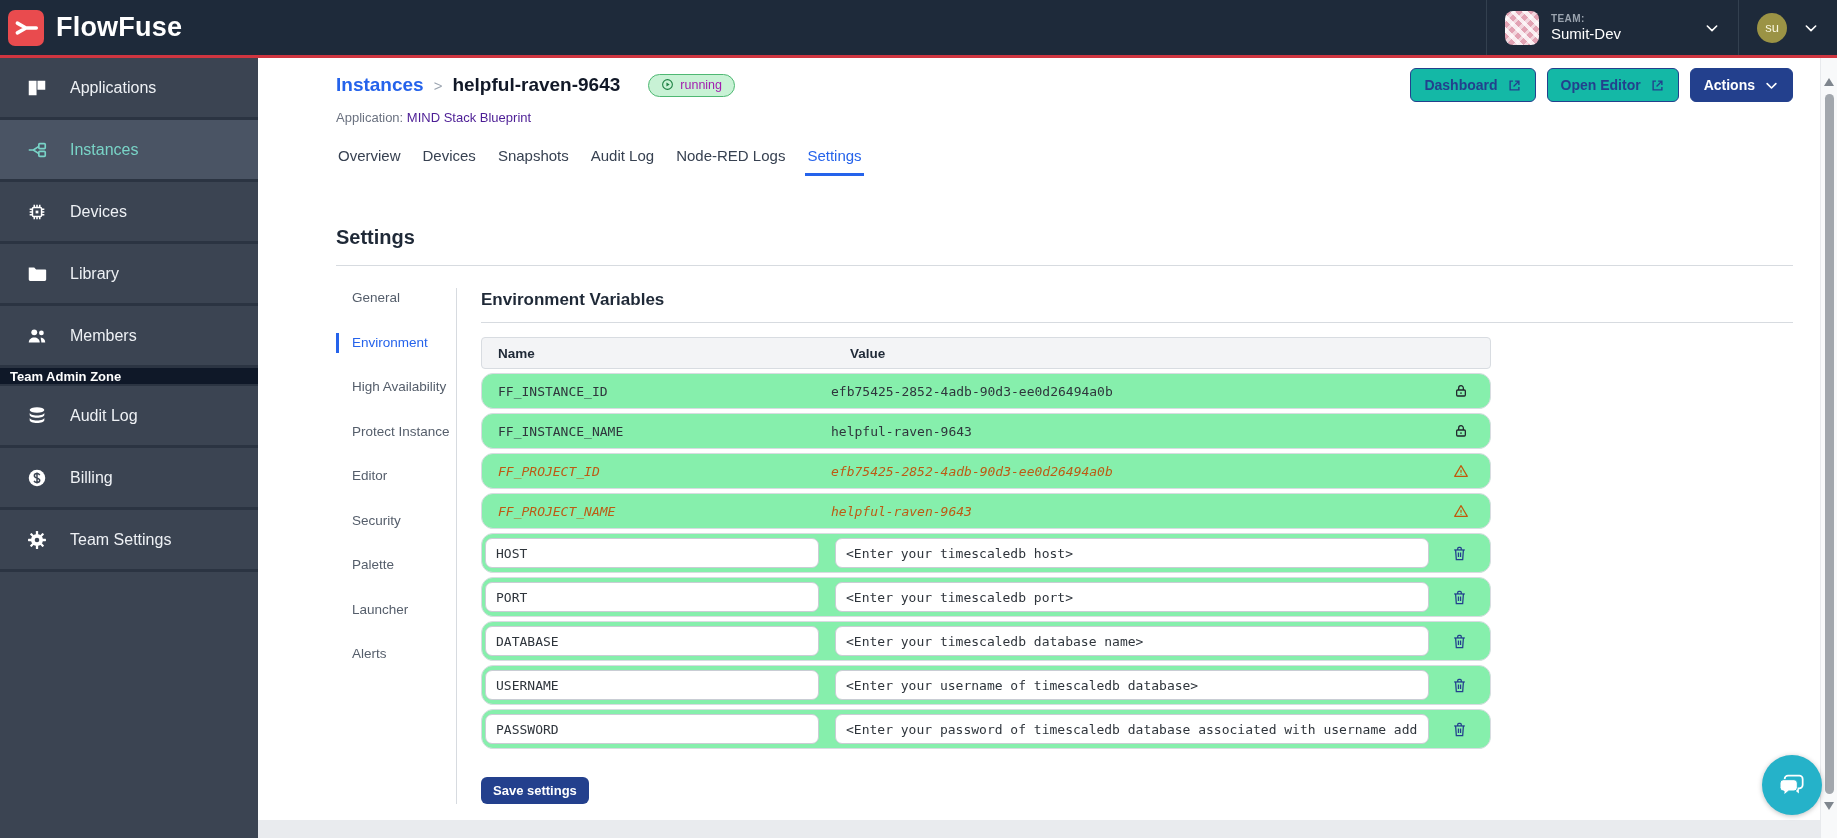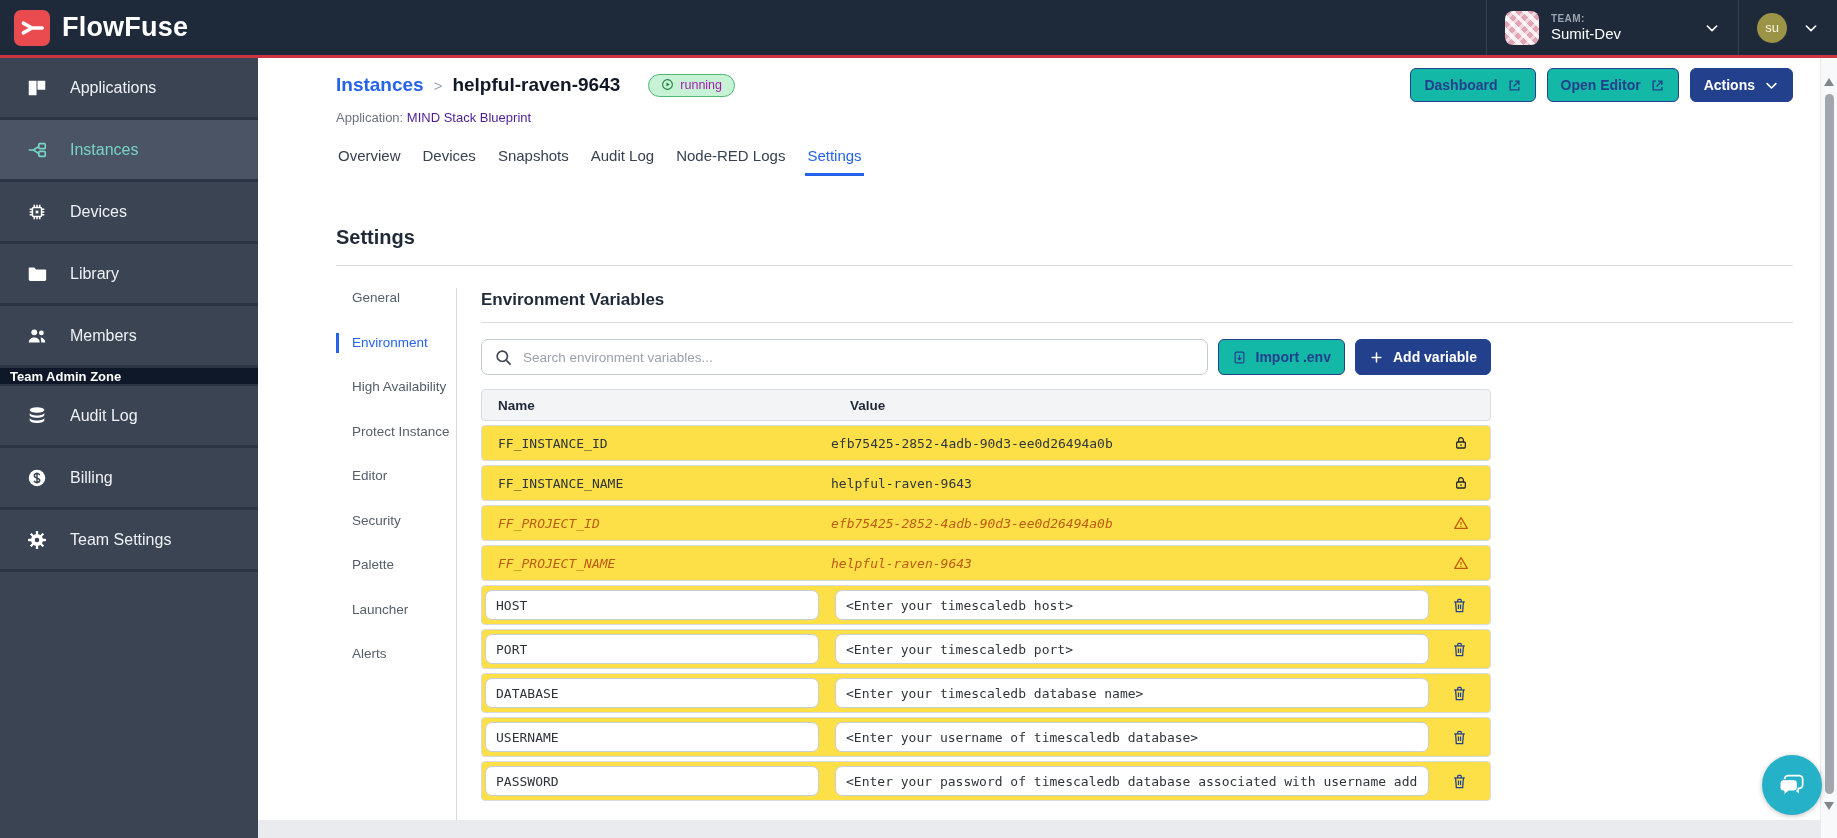--- a/index.html
+++ b/index.html
@@ -2,21 +2,21 @@
 <html><head>
 <meta charset="utf-8">
 <style>
   * { margin:0; padding:0; box-sizing:border-box; }
   html,body { width:1837px; height:838px; overflow:hidden; background:#fff;
               font-family:"Liberation Sans", sans-serif; }
   .root { position:relative; width:1837px; height:838px; }
 
   
   .header { height:58px; background:#1e2a3a; border-bottom:3px solid #cf3540;
-            display:flex; align-items:center; padding-left:14px; }
+            display:flex; align-items:center; padding-left:8px; }
   .brand { display:flex; align-items:center; gap:12px; }
   .logo { width:36px; height:36px; border-radius:7px; background:#e94b4e;
           display:flex; align-items:center; justify-content:center; }
   .brand-name { color:#fff; font-size:27px; font-weight:700; letter-spacing:.2px; }
   .header-right { margin-left:auto; display:flex; align-items:stretch; height:100%; }
   .team-select { display:flex; align-items:center; gap:12px; padding:0 18px;
                  border-left:1px solid #33404f; width:252px; cursor:pointer; }
   .team-avatar { width:34px; height:34px; border-radius:8px; flex:0 0 34px;
                  background-color:#e2a3b4;
                  background-image:repeating-linear-gradient(45deg, rgba(255,255,255,.8) 0 4px, transparent 4px 9px),
@@ -89,21 +89,21 @@
   .search-box input::placeholder { color:#9aa1ac; }
   .btn-import { height:36px; }
   .btn-add { height:36px; }
 
   .tbl-header { margin-top:14px; height:32px; background:#f3f4f6; border:1px solid #d8dce1; border-radius:4px;
                 display:flex; align-items:center; font-size:13.5px; font-weight:700; color:#1f2937;gap:19px; }
   .cell-name { flex:0 0 349px; padding-left:16px; overflow:hidden; white-space:nowrap; }
   .cell-value { flex:1; overflow:hidden; white-space:nowrap; }
   .cell-icon { flex:0 0 58px; display:flex; justify-content:center; align-items:center; }
   .rows { display:contents; }
-  .row { margin-top:4px; height:36px; border:1px solid #d8dce1; border-radius:4px; background:#fde047;
+  .row { margin-top:4px; height:36px; border:1px solid #d8dce1; border-radius:12px; background:#86efac;
          display:flex; align-items:center; }
   .mono { font-family:"DejaVu Sans Mono","Liberation Mono",monospace; font-size:13px; color:#2f353c; }
   .row-warning .cell-name, .row-warning .cell-value { color:#bd5a14; font-style:italic; }
   .row-edit { height:40px; padding-left:3px; }
   .inp { height:30px; border:1px solid #c9cdd4; border-radius:7px; padding:0 10px;
          font-family:"DejaVu Sans Mono","Liberation Mono",monospace; font-size:13px; color:#2f353c; outline:none; }
   .inp-name { flex:0 0 334px; }
   .inp-value { flex:0 0 594px; margin-left:16px; }
   .row-edit .cell-icon { flex:1; }
   .icon-btn { background:none; border:none; cursor:pointer; display:flex; align-items:center; justify-content:center; }
@@ -313,42 +313,20 @@
 
             <div class="subnav-item">Alerts</div>
           </nav>
         <div class="settings-divider"></div>
 
         <section class="env">
           <h2 class="env-title">Environment Variables</h2>
           <div class="hr"></div>
 
           <div class="env-inner">
-            <div class="search-row">
-              <div class="search-box">
-                <svg viewBox="0 0 24 24" fill="none" stroke="currentColor" stroke-width="2.1">
-                    <circle cx="10.5" cy="10.5" r="6.5"></circle>
-                    <path d="M15.6 15.6L21 21"></path>
-                  </svg>
-                <input placeholder="Search environment variables..." style="">
-              </div>
-              <button class="btn-outline btn-import">
-                <svg viewBox="0 0 24 24" fill="none" stroke="currentColor" stroke-width="1.9">
-                    <rect x="5" y="3.5" width="14" height="17" rx="2"></rect>
-                    <path d="M12 8v7M9 12.5l3 3 3-3"></path>
-                  </svg>
-                <span>Import .env</span>
-              </button>
-              <button class="btn-solid btn-add">
-                <svg viewBox="0 0 24 24" fill="none" stroke="currentColor" stroke-width="2.5" stroke-linecap="round">
-                    <path d="M12 5v14M5 12h14"></path>
-                  </svg>
-                <span>Add variable</span>
-              </button>
-            </div>
 
             <div class="tbl-header">
               <div class="cell-name">Name</div>
               <div class="cell-value">Value</div>
               <div class="cell-icon"></div>
             </div>
 
             <div class="rows">
               
             

